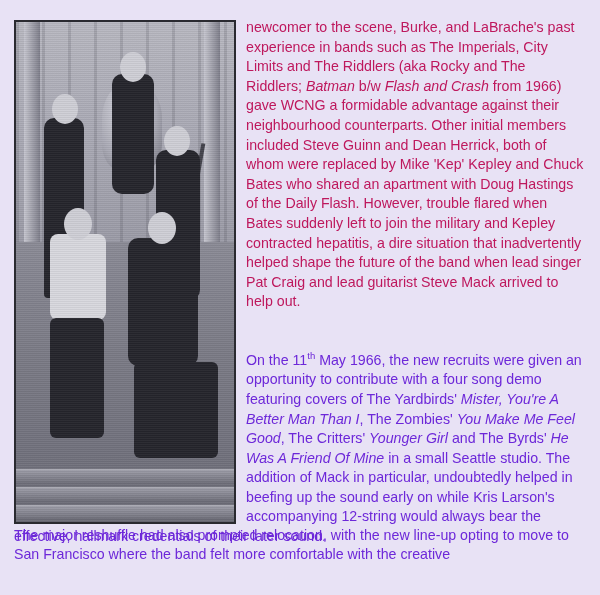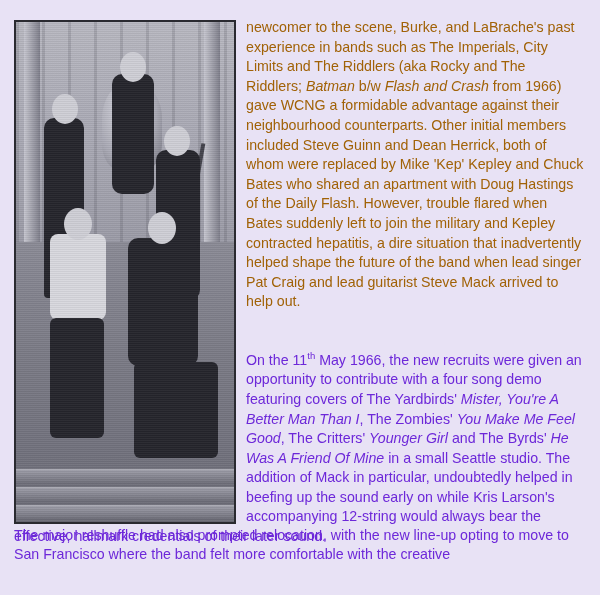--- a/index.html
+++ b/index.html
@@ -111,21 +111,21 @@
   }
 
   .text-col {
     position: absolute;
     left: 246px;
     top: 18px;
     width: 338px;
     font-size: 14.2px;
     line-height: 19.6px;
     text-align: left;
-    color: #a16207;
+    color: #be185d;
   }
   .full-col {
     position: absolute;
     left: 14px;
     right: 16px;
     width: 570px;
     font-size: 14.2px;
     line-height: 19.6px;
     color: #6d28d9;
   }

